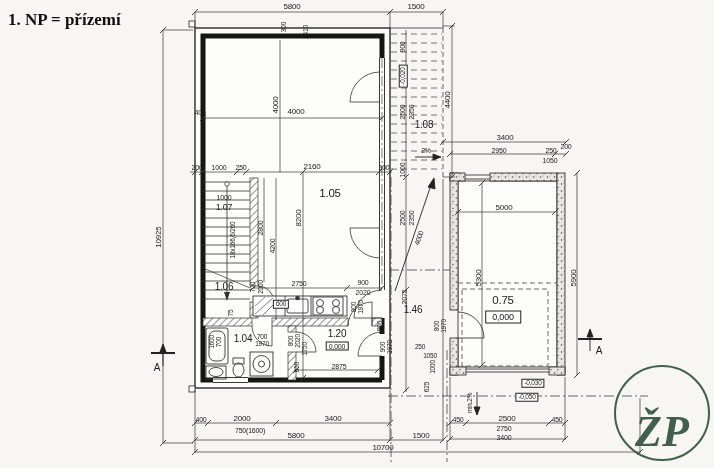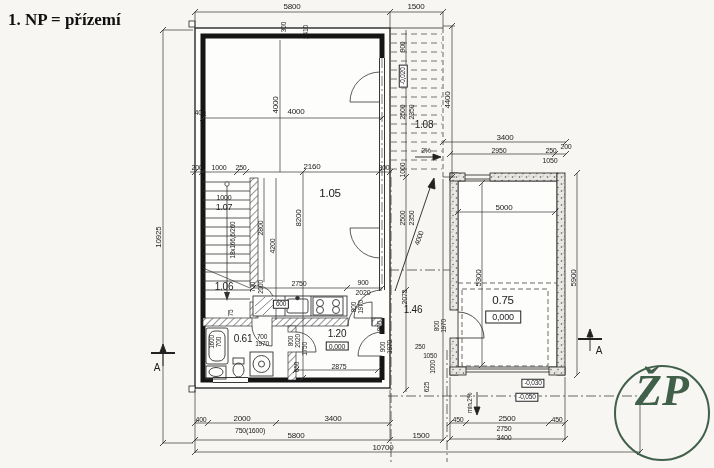--- a/index.html
+++ b/index.html
@@ -13,21 +13,21 @@
   .s6{font-size:6.5px;}
   .s7{font-size:7px;}
   .s9{font-size:9px;}
   .s10{font-size:10px;}
   .s11{font-size:11.5px;}
   .bx{border:1px solid #222;background:#fff;padding:0 2px;}
   .bigbx{border:1.3px solid #222;background:#fff;padding:1px 6px;}
   .title{position:absolute;left:8px;top:10px;font-family:"Liberation Serif",serif;
          font-weight:bold;font-size:17px;color:#111;}
   .logo{position:absolute;left:614px;top:365px;width:92px;height:92px;border:2.5px solid #40604a;
-        border-radius:50%;display:flex;align-items:flex-start;justify-content:center;background:transparent;}
+        border-radius:50%;display:flex;align-items:flex-end;justify-content:center;background:transparent;}
   .logo span{font-family:"Liberation Serif",serif;font-style:italic;font-weight:bold;
              font-size:44px;color:#40604a;transform:translateY(-2px);}
 </style>
 </head>
 <body>
 
 <svg width="714" height="468" viewBox="0 0 714 468">
   <defs>
     <pattern id="diag" width="5" height="5" patternUnits="userSpaceOnUse" patternTransform="rotate(45)">
       <rect width="5" height="5" fill="#fff"></rect>
@@ -214,21 +214,21 @@
 <span class="lb r s6" style="left:261px;top:287px">2000</span>
 <span class="lb bx s6" style="left:281px;top:304px">600</span>
 <span class="lb r s6" style="left:231px;top:313px">75</span>
 
 <span class="lb s7" style="left:299px;top:283px">2750</span>
 <span class="lb s7" style="left:363px;top:282px">900</span>
 <span class="lb s7" style="left:363px;top:292px">2020</span>
 <span class="lb r s6" style="left:354px;top:307px">800</span>
 <span class="lb r s6" style="left:361px;top:307px">1970</span>
 
-<span class="lb s10" style="left:243px;top:339px">0.61</span>
+<span class="lb s10" style="left:243px;top:339px">1.04</span>
 <span class="lb r s6" style="left:212px;top:342px">1600</span>
 <span class="lb r s6" style="left:219px;top:342px">700</span>
 <span class="lb s6" style="left:262px;top:337px">700</span>
 <span class="lb s6" style="left:262px;top:344px">1970</span>
 <span class="lb r s6" style="left:291px;top:341px">800</span>
 <span class="lb r s6" style="left:298px;top:341px">2020</span>
 <span class="lb r s6" style="left:305px;top:349px">1750</span>
 <span class="lb r s6" style="left:297px;top:367px">650</span>
 
 <span class="lb s10" style="left:337px;top:334px">1.20</span>

